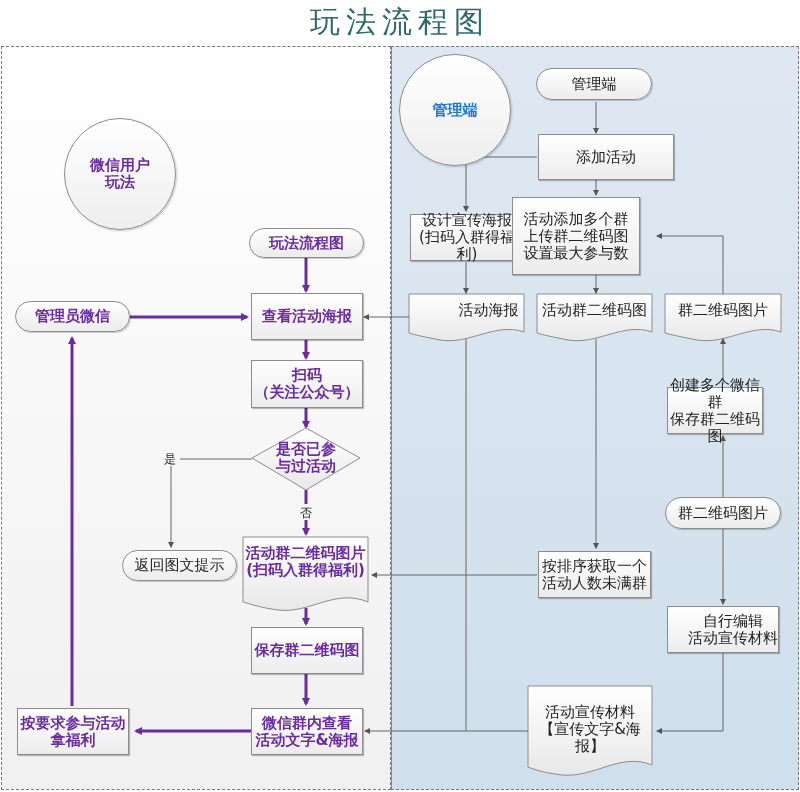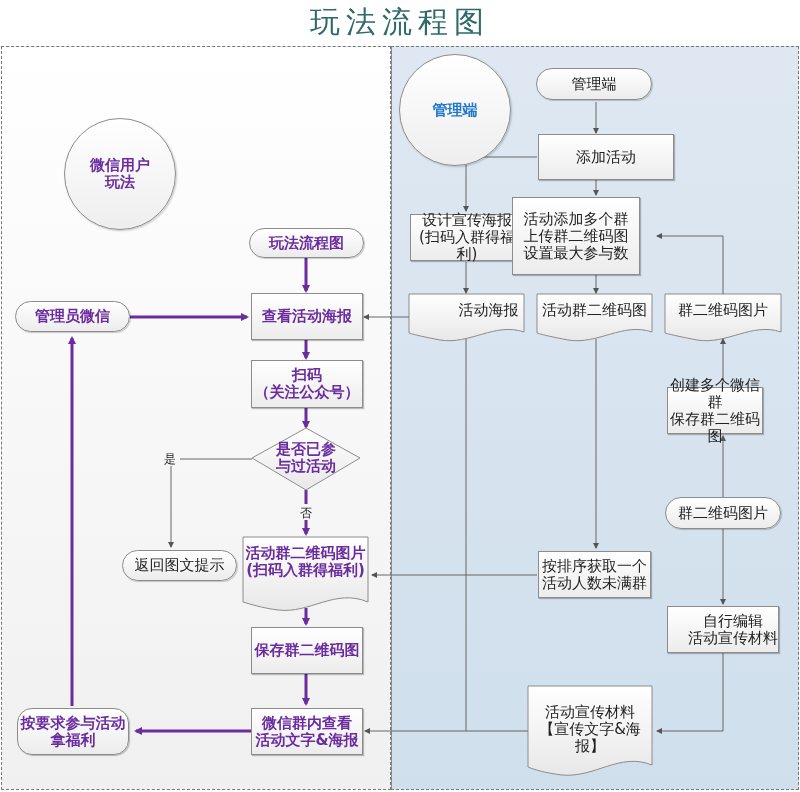--- a/index.html
+++ b/index.html
@@ -123,21 +123,21 @@
   <span>活动群二维码图片
 (扫码入群得福利)</span>
 </div>
 <div class="node box purple" style="left:251px;top:627px;width:112px;height:47px;">
   <span>保存群二维码图</span>
 </div>
 <div class="node box purple" style="left:251px;top:708px;width:112px;height:47px;">
   <span>微信群内查看
 活动文字&amp;海报</span>
 </div>
-<div class="node box purple" style="left:17px;top:708px;width:112px;height:47px;border-radius:15px;">
+<div class="node box purple" style="left:17px;top:708px;width:112px;height:47px;">
   <span>按要求参与活动
 拿福利</span>
 </div>
 <div class="node pill purple" style="left:15px;top:301px;width:115px;height:31px;">
   <span>管理员微信</span>
 </div>
 
 <div class="node pill dark" style="left:536px;top:68px;width:116px;height:32px;">
   <span>管理端</span>
 </div>

